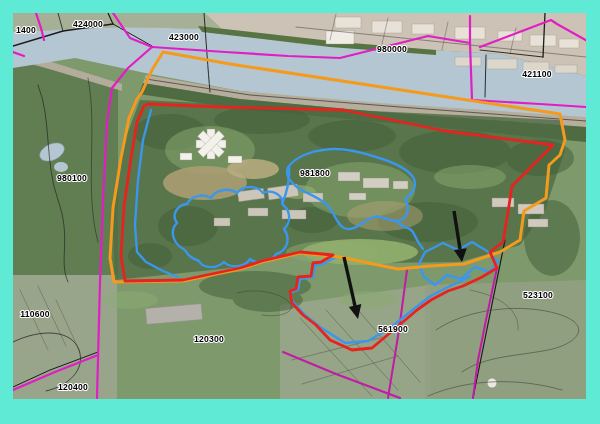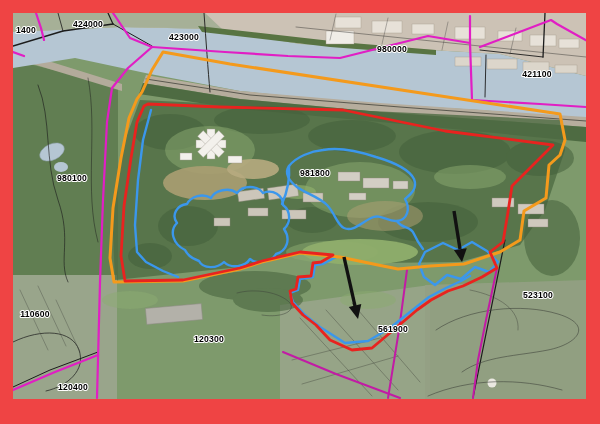--- a/index.html
+++ b/index.html
@@ -1,16 +1,16 @@
 <!DOCTYPE html>
 <html><head>
 <meta charset="utf-8">
 <style>
   html,body{margin:0;padding:0;background:#ffffff;}
-  .page{position:relative;width:600px;height:424px;background:#ef4444;overflow:hidden;
+  .page{position:relative;width:600px;height:424px;background:#5eead4;overflow:hidden;
         font-family:"Liberation Sans",sans-serif;}
   svg{position:absolute;left:0;top:0;display:block;}
   .maplabel{font-family:"Liberation Sans","DejaVu Sans",sans-serif;
             font-size:8.6px;font-weight:bold;fill:#000000;
             stroke:#ffffff;stroke-width:2.1px;stroke-linejoin:round;
             paint-order:stroke;text-anchor:middle;letter-spacing:.2px;}
   .thin{fill:none;stroke-linecap:round;stroke-linejoin:round;}
 </style>
 </head>
 <body>

